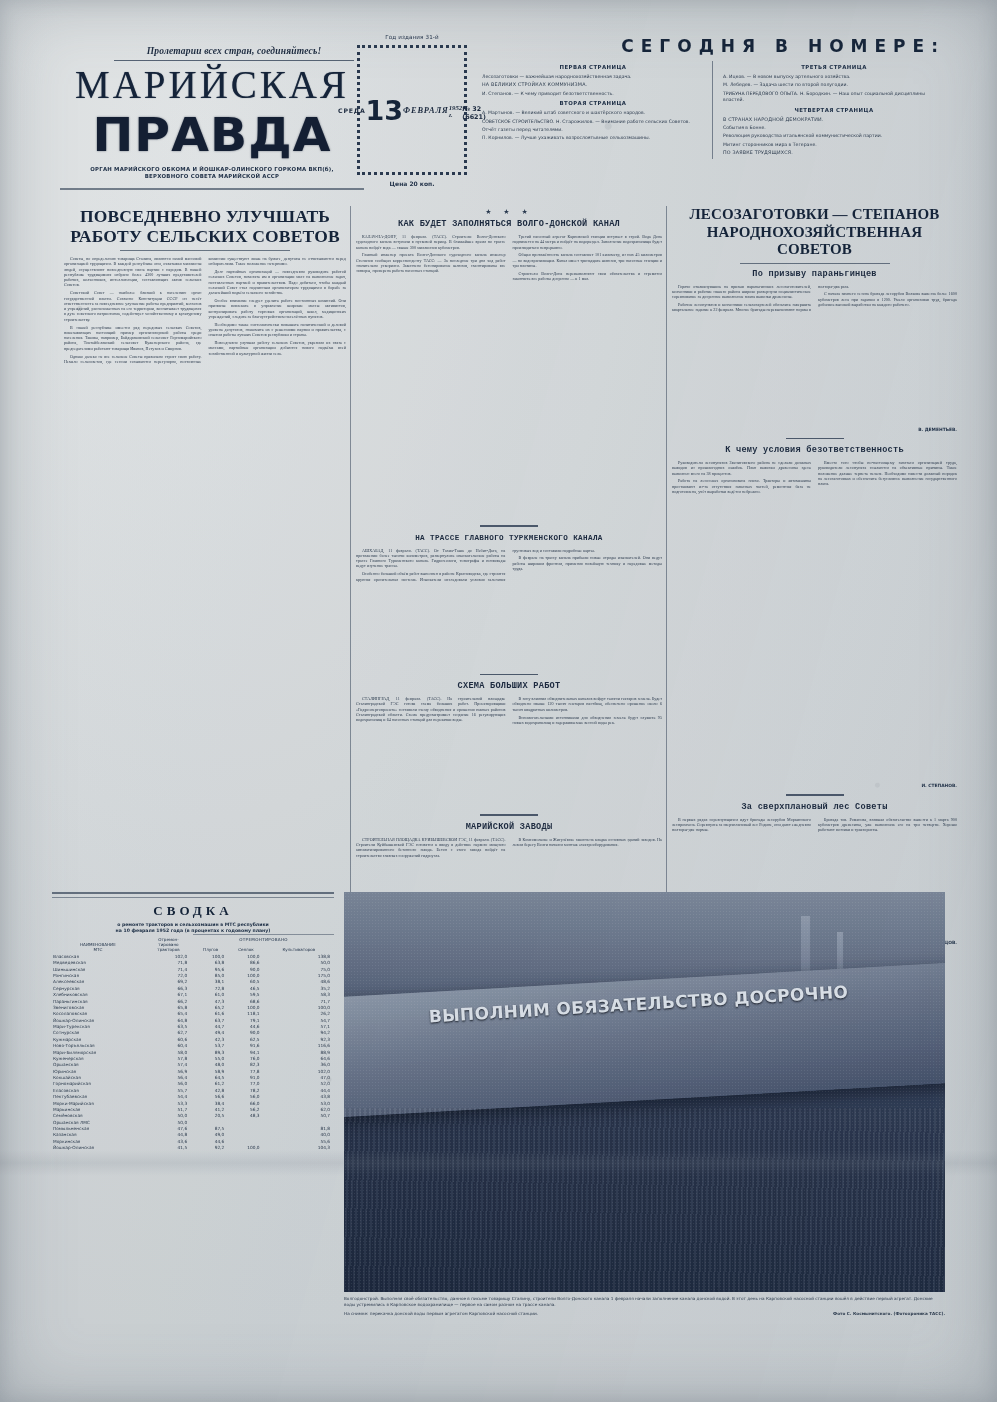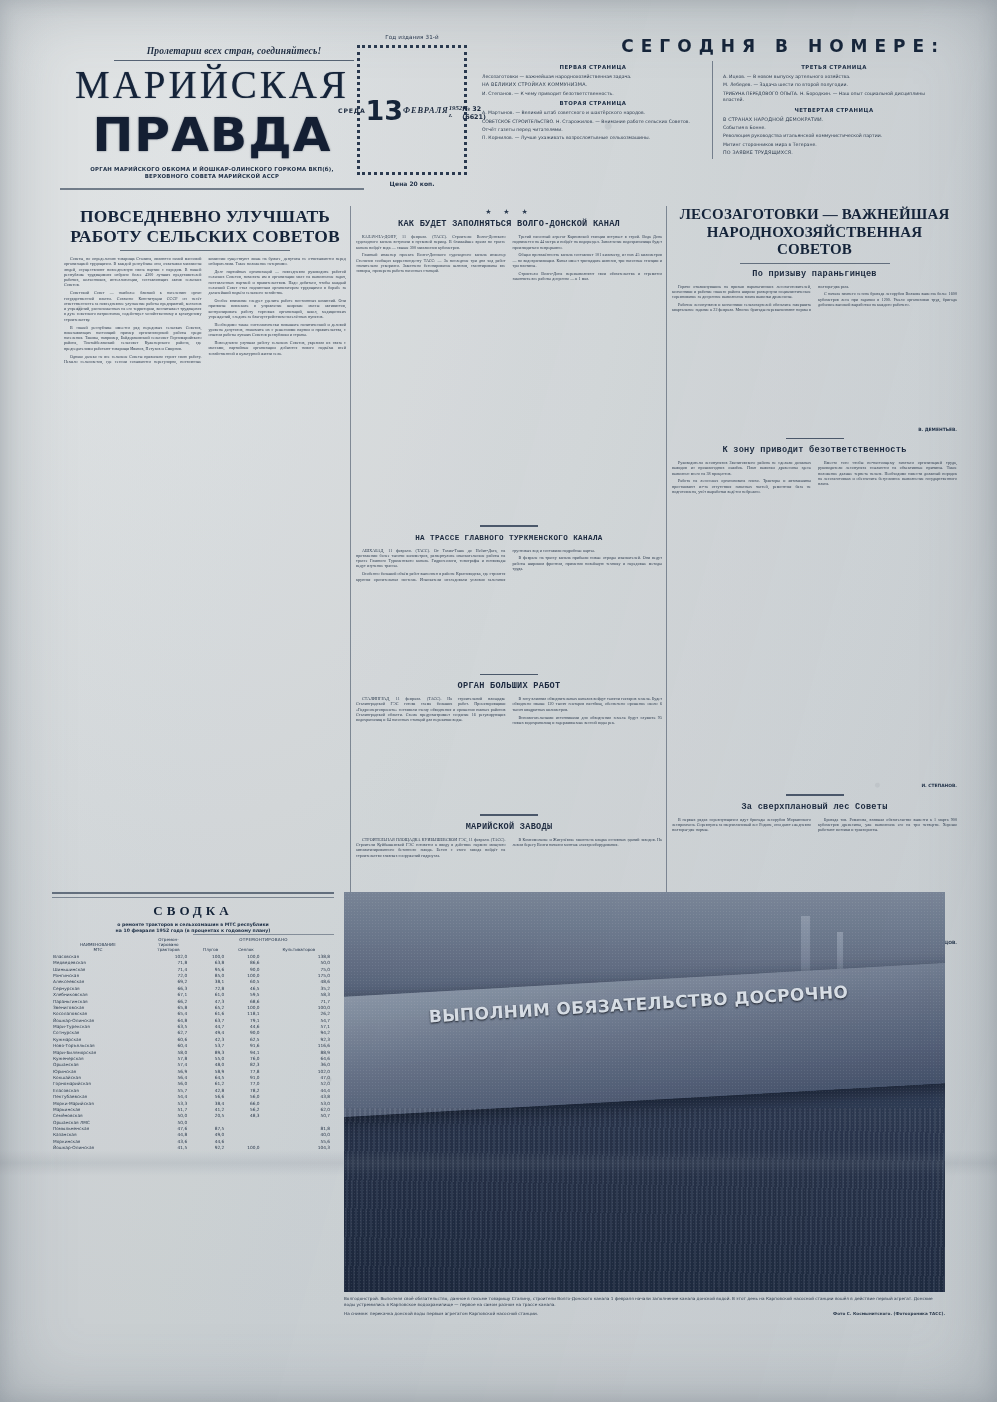--- a/index.html
+++ b/index.html
@@ -280,49 +280,49 @@
         <p>Строители Волго-Дона перевыполняют свои обязательства и стремятся закончить все работы досрочно — к 1 мая.</p>
       </div>
       <div class="rule-short"></div>
       <div class="sub-h sm">НА ТРАССЕ ГЛАВНОГО ТУРКМЕНСКОГО КАНАЛА</div>
       <div class="body-col" style="column-count:2;height:120px;margin-top:4px;">
         <p>АШХАБАД, 11 февраля. (ТАСС). От Тахиа-Таша до Небит-Дага, на протяжении более тысячи километров, развернулись изыскательские работы на трассе Главного Туркменского канала. Гидрогеологи, топографы и почвоведы ведут изучение трассы.</p>
         <p>Особенно большой объём работ выполнен в районе Красноводска, где строится крупная оросительная система. Изыскатели исследовали условия залегания грунтовых вод и составили подробные карты.</p>
         <p>В феврале на трассу канала прибыли новые отряды изыскателей. Они ведут работы широким фронтом, применяя новейшую технику и передовые методы труда.</p>
       </div>
       <div class="rule-short"></div>
-      <div class="sub-h">ОРГАН БОЛЬШИХ РАБОТ</div>
+      <div class="sub-h">СХЕМА БОЛЬШИХ РАБОТ</div>
       <div class="body-col" style="column-count:2;height:112px;margin-top:4px;">
         <p>СТАЛИНГРАД, 11 февраля. (ТАСС). На строительной площадке Сталинградской ГЭС готова схема больших работ. Проектировщики «Гидроэнергопроекта» составили схему обводнения и орошения южных районов Сталинградской области. Схема предусматривает создание 16 регулирующих водохранилищ и 64 насосных станций для перекачки воды.</p>
         <p>В зону влияния обводнительных каналов войдут тысячи гектаров земель. Будет обводнено свыше 120 тысяч гектаров пастбищ, обеспечено орошение около 6 тысяч квадратных километров.</p>
         <p>Вспомогательными источниками для обводнения земель будут служить 95 новых водохранилищ и задерживаемые весной воды рек.</p>
       </div>
       <div class="rule-short"></div>
       <div class="sub-h">МАРИЙСКОЙ ЗАВОДЫ</div>
       <div class="body-col" style="column-count:2;height:120px;margin-top:4px;">
         <p>СТРОИТЕЛЬНАЯ ПЛОЩАДКА КУЙБЫШЕВСКОЙ ГЭС, 11 февраля. (ТАСС). Строители Куйбышевской ГЭС готовятся к вводу в действие первого мощного автоматизированного бетонного завода. Бетон с этого завода пойдёт на строительство главных сооружений гидроузла.</p>
         <p>В Комсомольске и Жигулёвске закончена кладка основных зданий заводов. На левом берегу Волги начался монтаж электрооборудования.</p>
       </div>
     </div>
 
     <div class="col colC">
       <div class="hd-main hd-C">
-        <span>ЛЕСОЗАГОТОВКИ — ВАЖНЕЙШАЯ</span><br>
+        <span>ЛЕСОЗАГОТОВКИ — СТЕПАНОВ</span><br>
         <span>НАРОДНОХОЗЯЙСТВЕННАЯ СОВЕТОВ</span>
       </div>
       <div class="hd-rule" style="width:150px;"></div>
       <div class="sub-h">По призыву параньгинцев</div>
       <div class="body-col" style="column-count:2;height:140px;margin-top:4px;">
         <p>Горячо откликнувшись на призыв параньгинских лесозаготовителей, колхозники и рабочие нашего района широко развернули социалистическое соревнование за досрочное выполнение плана вывозки древесины.</p>
         <p>Рабочие лесопунктов и колхозники сельхозартелей обязались завершить квартальное задание к 22 февраля. Многие бригады перевыполняют нормы в полтора-два раза.</p>
         <p>С начала зимнего сезона бригада лесорубов Волкова вывезла более 1600 кубометров леса при задании в 1200. Умело организовав труд, бригада добилась высокой выработки на каждого рабочего.</p>
       </div>
       <div class="byline">В. ДЕМЕНТЬЕВ.</div>
       <div class="rule-short"></div>
-      <div class="sub-h">К зону приводит безответственность</div>
+      <div class="sub-h">К чему условия безответственность</div>
       <div class="body-col" style="column-count:2;height:320px;margin-top:4px;">
         <p>Руководители лесопунктов Звениговского района не сделали должных выводов из прошлогодних ошибок. План вывозки древесины здесь выполнен всего на 38 процентов.</p>
         <p>Работа на лесосеках организована плохо. Тракторы и автомашины простаивают из-за отсутствия запасных частей, ремонтная база не подготовлена, учёт выработки ведётся небрежно.</p>
         <p>Вместо того чтобы по-настоящему заняться организацией труда, руководители лесопункта ссылаются на объективные причины. Такое положение дальше терпеть нельзя. Необходимо навести должный порядок на лесозаготовках и обеспечить безусловное выполнение государственного плана.</p>
       </div>
       <div class="byline">И. СТЕПАНОВ.</div>
       <div class="rule-short"></div>
       <div class="sub-h">За сверхплановый лес Советы</div>
       <div class="body-col" style="column-count:2;height:120px;margin-top:4px;">
         <p>В первых рядах соревнующихся идут бригады лесорубов Моркинского леспромхоза. Соревнуясь за сверхплановый лес Родине, они дают ежедневно полторы-две нормы.</p>

